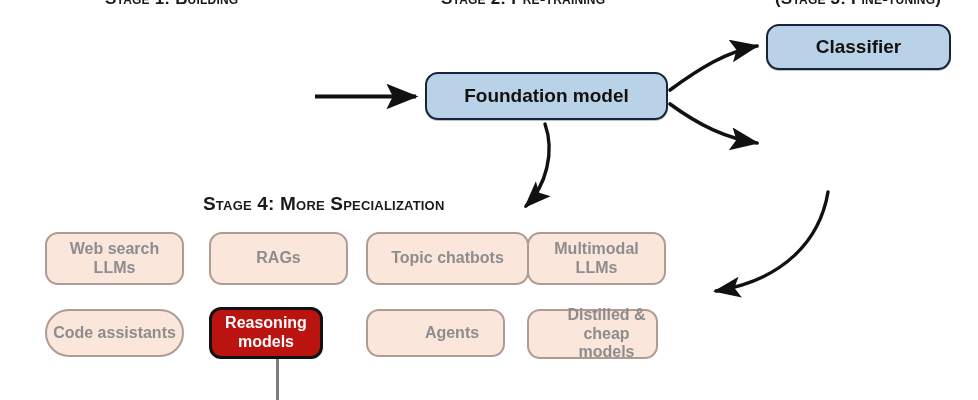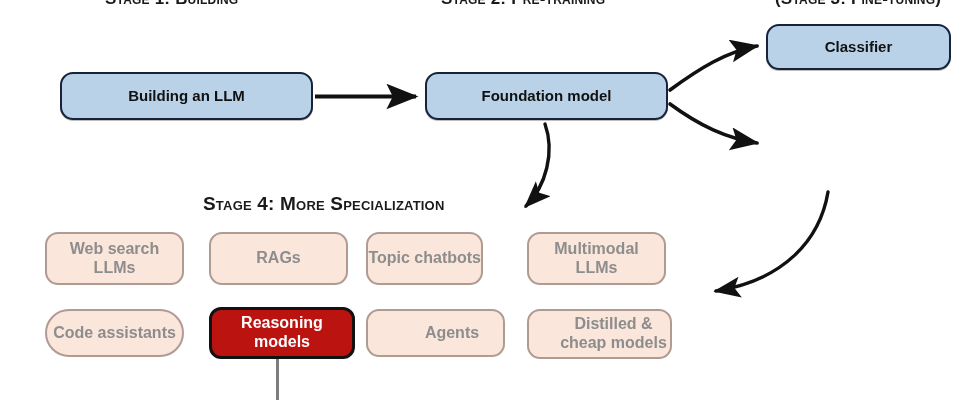--- a/index.html
+++ b/index.html
@@ -50,21 +50,21 @@
     justify-content: center;
     text-align: center;
     border-radius: 13px;
     line-height: 1.16;
   }
 
   .box-blue {
     background: #b9d2e8;
     border: 2.5px solid #16233a;
     color: #111111;
-    font-size: 15px;
+    font-size: 19px;
     font-weight: bold;
     box-shadow: 0 1px 0 rgba(0,0,0,0.25);
   }
 
   .box-pink {
     background: #fbe6dc;
     border: 2px solid #b09b93;
     color: #8d8d8d;
     font-size: 16px;
     font-weight: bold;
@@ -81,26 +81,26 @@
 
   
   #box-building-llm      { left: 60px;  top: 72px;  width: 253px; height: 48px; }
   #box-foundation-model  { left: 425px; top: 72px;  width: 243px; height: 48px; }
   #box-classifier        { left: 766px; top: 24px;  width: 185px; height: 46px; }
   #box-personal-assistant{ left: 766px; top: 118px; width: 185px; height: 48px; }
 
   
   #box-web-search-llms   { left: 45px;  top: 232px; width: 139px; height: 53px; justify-content: center; }
   #box-rags              { left: 209px; top: 232px; width: 139px; height: 53px; }
-  #box-topic-chatbots    { left: 366px; top: 232px; width: 117px; height: 53px; justify-content: flex-end; }
+  #box-topic-chatbots    { left: 366px; top: 232px; width: 163px; height: 53px; }
   #box-multimodal-llms   { left: 527px; top: 232px; width: 139px; height: 53px; }
   #box-code-assistants   { left: 45px;  top: 309px; width: 139px; height: 48px; border-radius: 24px; }
-  #box-reasoning-models  { left: 209px; top: 307px; width: 146px; height: 52px; }
+  #box-reasoning-models  { left: 209px; top: 307px; width: 114px; height: 52px; }
   #box-agents            { left: 366px; top: 309px; width: 139px; height: 48px; padding-left: 33px; }
-  #box-distilled-cheap   { left: 527px; top: 309px; width: 145px; height: 50px; padding-left: 28px; }
+  #box-distilled-cheap   { left: 527px; top: 309px; width: 131px; height: 50px; padding-left: 28px; }
 
   
   #connectors {
     position: absolute;
     left: 0;
     top: 0;
     width: 978px;
     height: 400px;
     pointer-events: none;
   }
@@ -131,23 +131,20 @@
 
     <path d="M670,104 C700,126 726,138 757,143" fill="none" stroke="#111111" stroke-width="3.6" stroke-linecap="round" marker-end="url(#arrowhead)"></path>
 
     <path d="M545,124 C555,152 546,186 526,206" fill="none" stroke="#111111" stroke-width="3.4" stroke-linecap="round" marker-end="url(#arrowhead-sm)"></path>
 
     <path d="M828,192 C820,240 784,280 716,291" fill="none" stroke="#111111" stroke-width="3.4" stroke-linecap="round" marker-end="url(#arrowhead-sm)"></path>
 
     <line x1="277.5" y1="359" x2="277.5" y2="400" stroke="#7d7d7d" stroke-width="3"></line>
   </svg>
 
-  <div class="box box-blue" id="box-building-llm">
-    <span>Building an LLM</span>
-  </div>
 
   <div class="box box-blue" id="box-foundation-model">
     <span>Foundation model</span>
   </div>
 
   <div class="box box-blue" id="box-classifier">
     <span>Classifier</span>
   </div>
 
 

